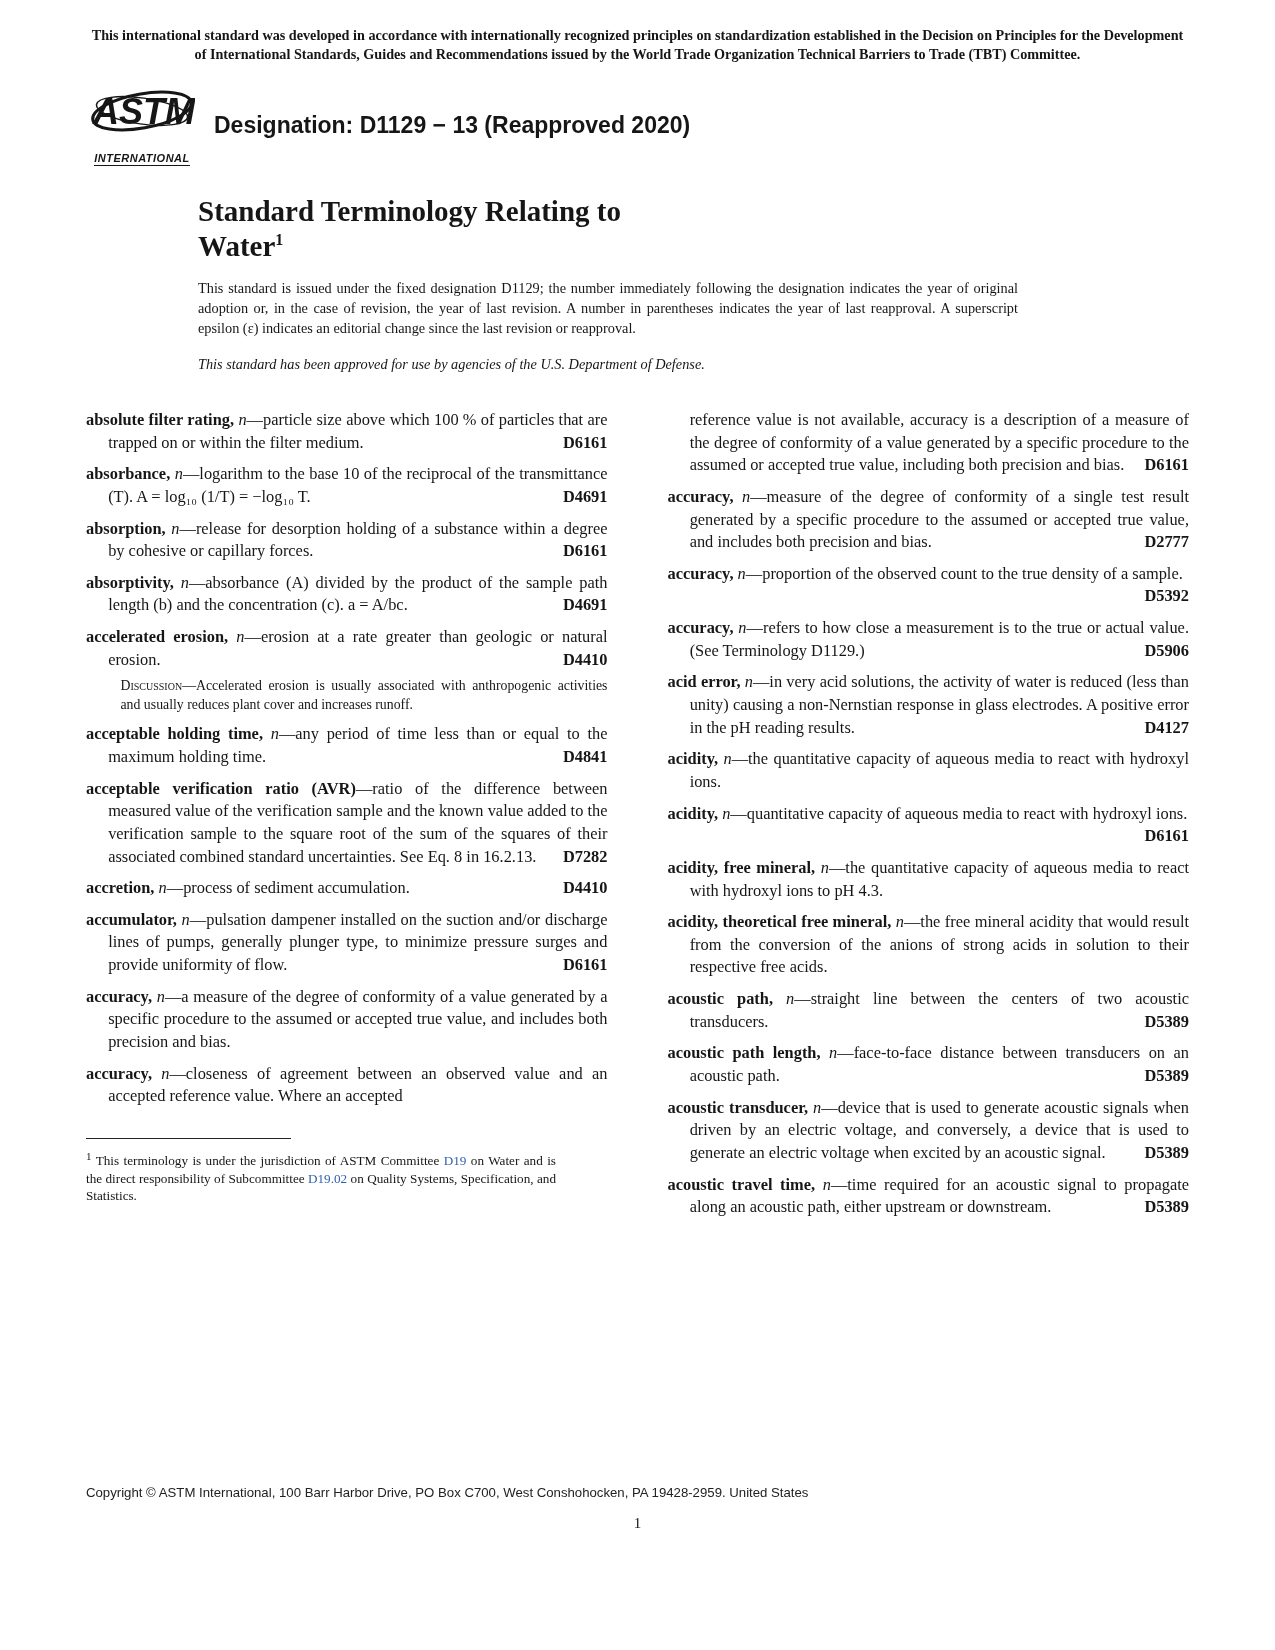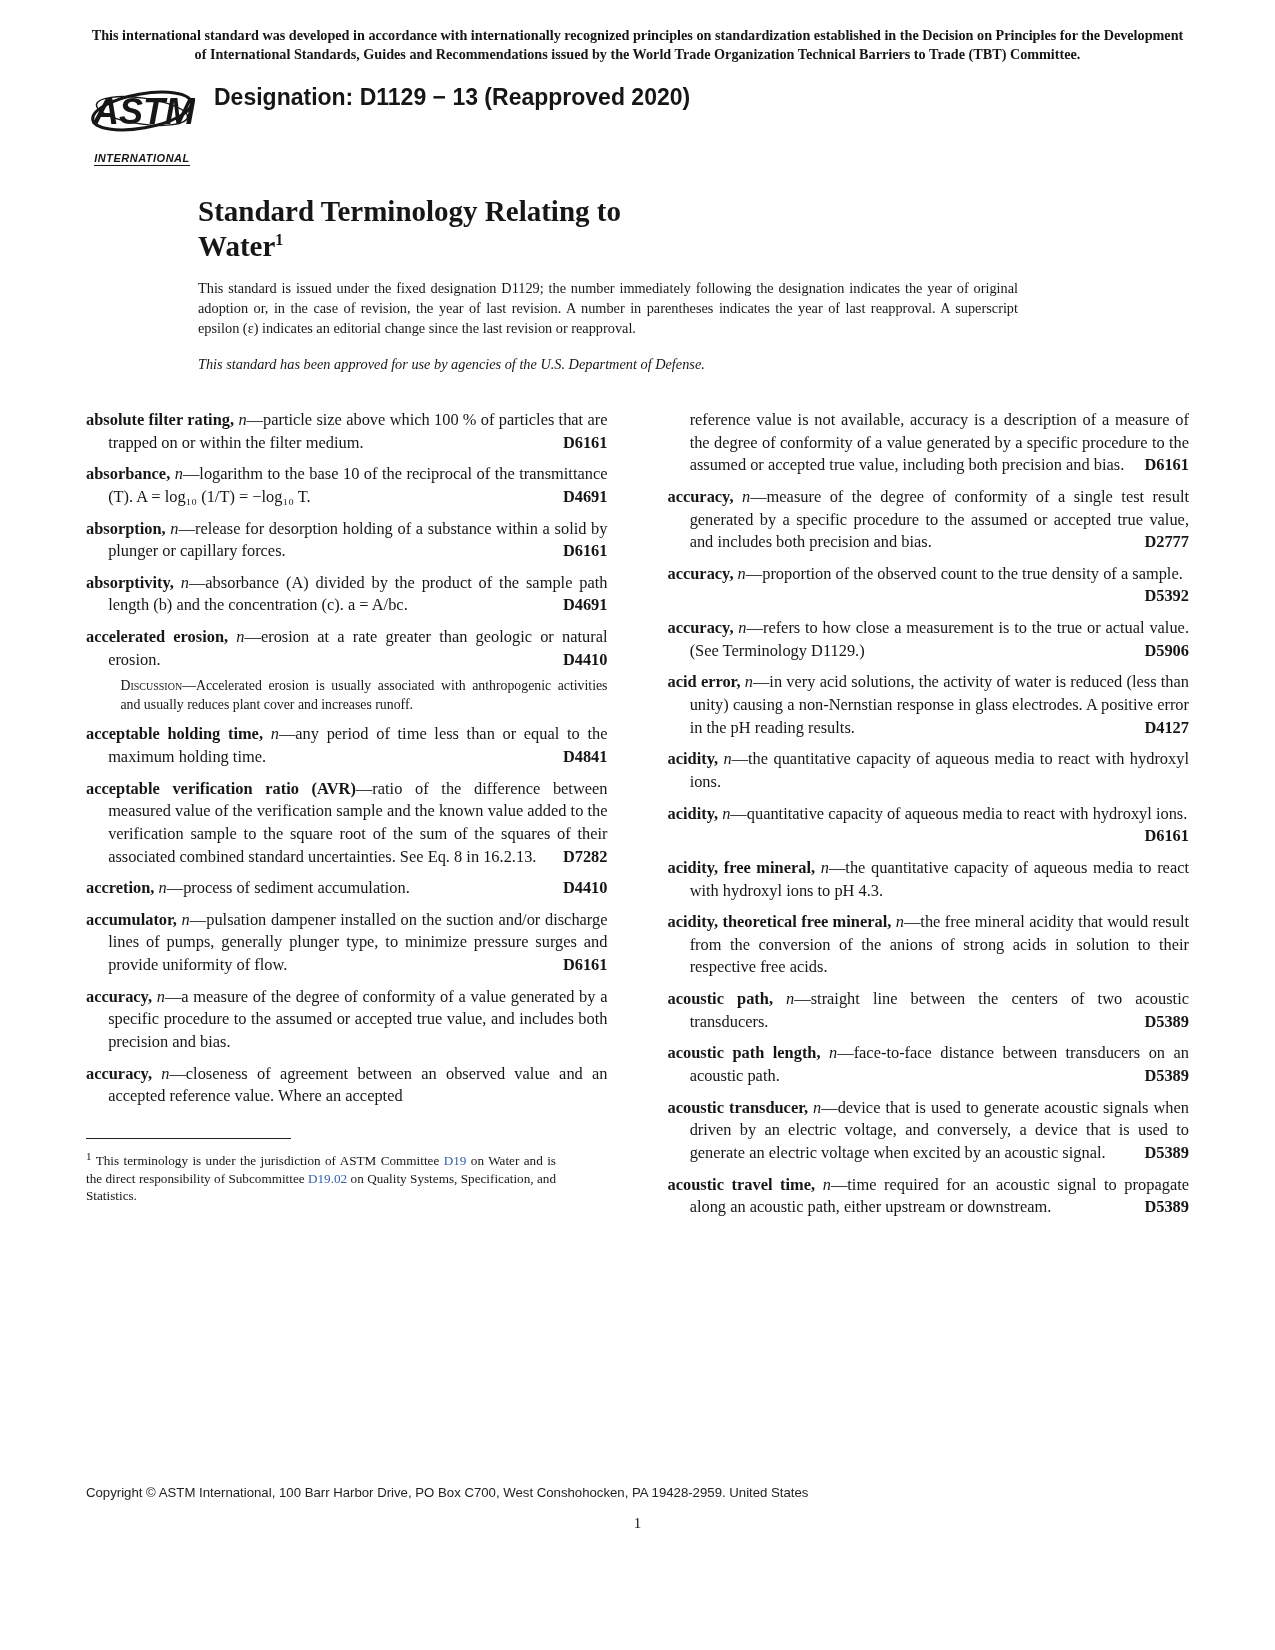--- a/index.html
+++ b/index.html
@@ -10,21 +10,21 @@
     font-family: "Liberation Serif", serif;
     position: relative; overflow: hidden;
   }
   .page { padding: 26px 86px 0 86px; }
 
   .top-notice {
     font-weight: bold; font-size: 14.2px; line-height: 1.35;
     text-align: center; max-width: 1105px; margin: 0 auto;
   }
 
-  .masthead { display: flex; gap: 16px; margin-top: 20px; }
+  .masthead { display: flex; align-items: center; gap: 16px; margin-top: 20px; }
   .logo-wrap { width: 112px; text-align: center; flex: 0 0 auto; }
   .logo-sub {
     font-family: "Liberation Sans", sans-serif; font-weight: bold; font-style: italic;
     font-size: 11px; letter-spacing: 0.5px; margin-top: -2px;
     border-bottom: 1px solid #161616; display: inline-block; padding-bottom: 1px;
   }
   .designation {
     font-family: "Liberation Sans", sans-serif; font-weight: bold; font-size: 23px;
   }
 
@@ -96,21 +96,21 @@
   <div class="head-indent">
     <h1 class="doc-title"><span>Standard Terminology Relating to Water</span><sup>1</sup></h1>
     <p class="issued-note">This standard is issued under the fixed designation D1129; the number immediately following the designation indicates the year of original adoption or, in the case of revision, the year of last revision. A number in parentheses indicates the year of last reapproval. A superscript epsilon (ε) indicates an editorial change since the last revision or reapproval.</p>
     <p class="dod-note">This standard has been approved for use by agencies of the U.S. Department of Defense.</p>
   </div>
 
   <div class="columns">
     <div class="col" id="col-left">
         <p class="entry"><span class="term">absolute filter rating,</span> <span class="pos">n</span><span class="def">—particle size above which 100 % of particles that are trapped on or within the filter medium.</span><span class="code">D6161</span></p>
         <p class="entry"><span class="term">absorbance,</span> <span class="pos">n</span><span class="def">—logarithm to the base 10 of the reciprocal of the transmittance (T). A = log₁₀ (1/T) = −log₁₀ T.</span><span class="code">D4691</span></p>
-        <p class="entry"><span class="term">absorption,</span> <span class="pos">n</span><span class="def">—release for desorption holding of a substance within a solid by plunger or capillary forces.</span><span class="code">D6161</span></p>
+        <p class="entry"><span class="term">absorption,</span> <span class="pos">n</span><span class="def">—release for desorption holding of a substance within a degree by cohesive or capillary forces.</span><span class="code">D6161</span></p>
         <p class="entry"><span class="term">absorptivity,</span> <span class="pos">n</span><span class="def">—absorbance (A) divided by the product of the sample path length (b) and the concentration (c). a = A/bc.</span><span class="code">D4691</span></p>
         <p class="entry"><span class="term">accelerated erosion,</span> <span class="pos">n</span><span class="def">—erosion at a rate greater than geologic or natural erosion.</span><span class="code">D4410</span></p>
         <p class="discussion"><span class="disc-label">Discussion</span>—Accelerated erosion is usually associated with anthropogenic activities and usually reduces plant cover and increases runoff.</p>
         <p class="entry"><span class="term">acceptable holding time,</span> <span class="pos">n</span><span class="def">—any period of time less than or equal to the maximum holding time.</span><span class="code">D4841</span></p>
         <p class="entry"><span class="term">acceptable verification ratio (AVR)</span><span class="def">—ratio of the difference between measured value of the verification sample and the known value added to the verification sample to the square root of the sum of the squares of their associated combined standard uncertainties. See Eq. 8 in 16.2.13.</span><span class="code">D7282</span></p>
         <p class="entry"><span class="term">accretion,</span> <span class="pos">n</span><span class="def">—process of sediment accumulation.</span><span class="code">D4410</span></p>
         <p class="entry"><span class="term">accumulator,</span> <span class="pos">n</span><span class="def">—pulsation dampener installed on the suction and/or discharge lines of pumps, generally plunger type, to minimize pressure surges and provide uniformity of flow.</span><span class="code">D6161</span></p>
         <p class="entry"><span class="term">accuracy,</span> <span class="pos">n</span><span class="def">—a measure of the degree of conformity of a value generated by a specific procedure to the assumed or accepted true value, and includes both precision and bias.</span></p>
         <p class="entry"><span class="term">accuracy,</span> <span class="pos">n</span><span class="def">—closeness of agreement between an observed value and an accepted reference value. Where an accepted</span></p>
         <div class="footnote">

